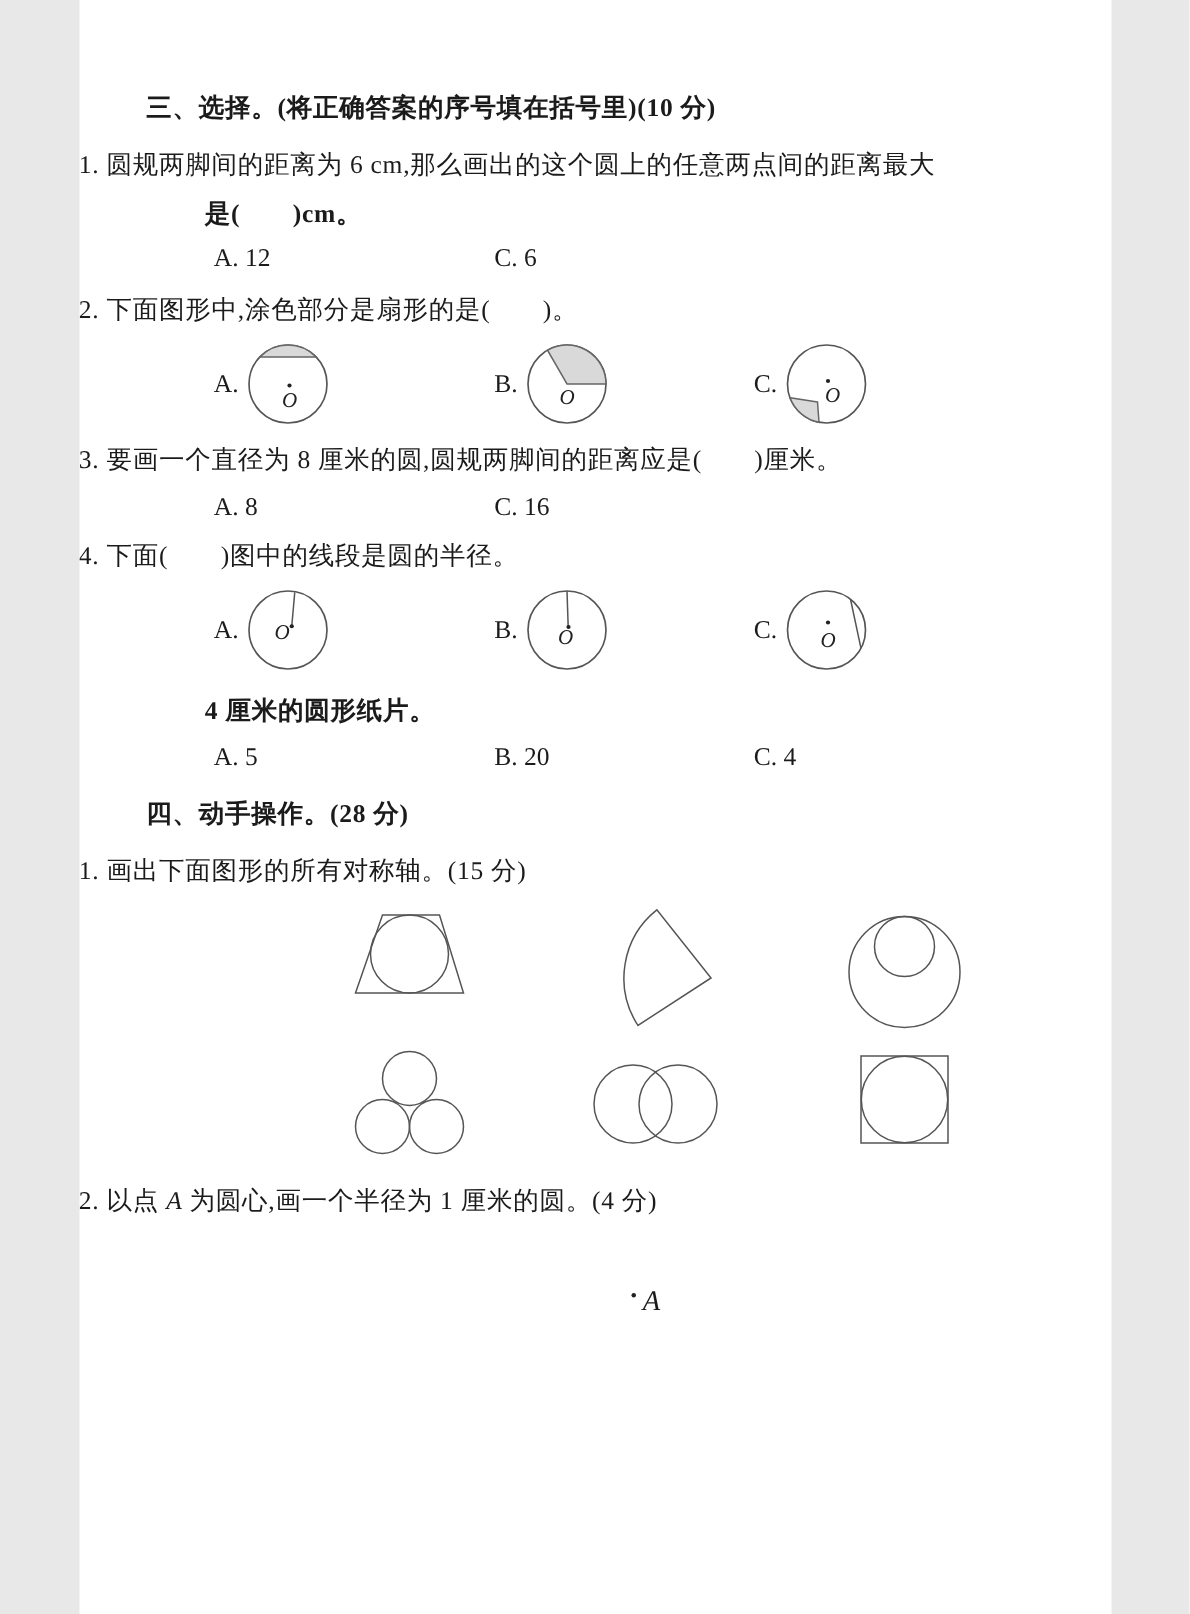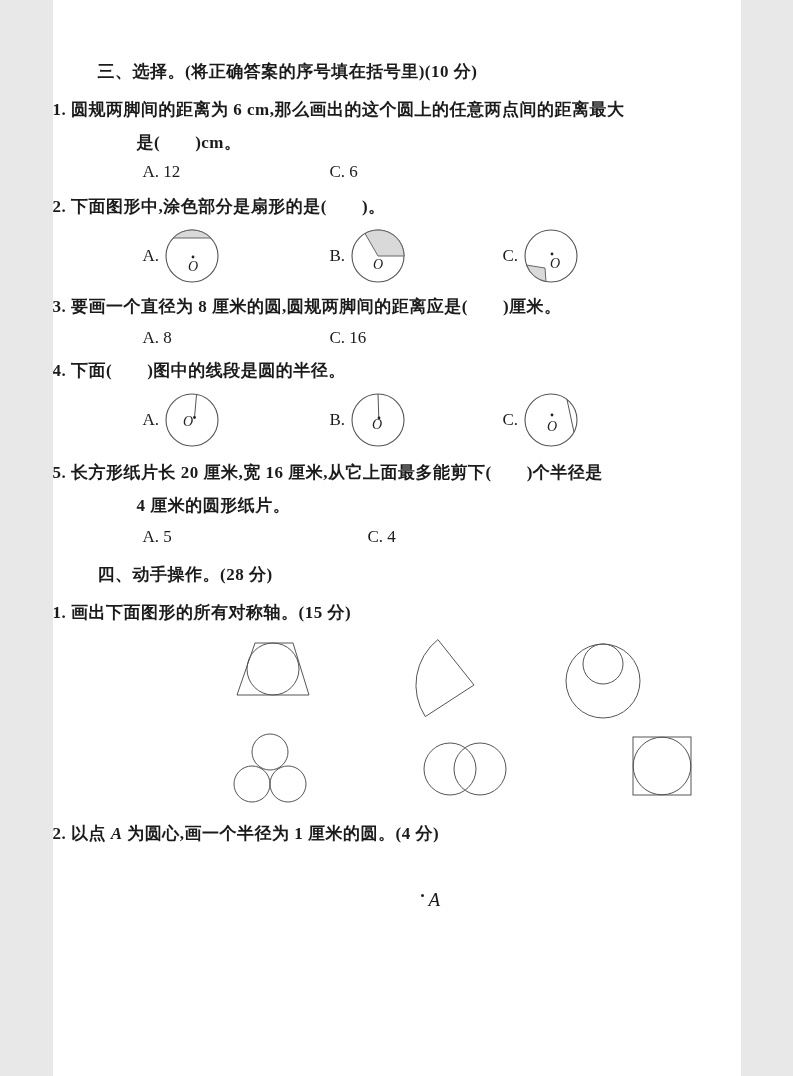--- a/index.html
+++ b/index.html
@@ -4,39 +4,39 @@
 <style>
   html,body{margin:0;padding:0;}
   body{background:#e8e8e8;}
   .page{
     width:688px;height:1076px;background:#ffffff;margin:0 auto;
     font-family:"Liberation Serif","DejaVu Serif",serif;
     color:#1b1b1b;font-size:17px;box-sizing:border-box;
     padding-top:60px;overflow:hidden;position:relative;
   }
   .sec-title{padding-left:45px;font-weight:700;letter-spacing:.5px;margin-bottom:16px;}
-  .q-line{font-weight:700;letter-spacing:.5px;line-height:1.3;}
+  .q-line{font-weight:400;letter-spacing:.5px;line-height:1.3;}
   .q-cont{padding-left:84px;font-weight:700;letter-spacing:.5px;}
   .opts{display:grid;grid-template-columns:187px 173px auto;padding-left:90px;font-weight:400;}
   .figrow{display:grid;grid-template-columns:187px 173px auto;padding-left:90px;align-items:center;}
   .figcell{display:flex;align-items:center;gap:3px;}
   .figcell .letter{font-weight:400;}
   svg{display:block;}
   .oline{fill:none;stroke:#555;stroke-width:1.1;}
   .shaded{fill:var(--shaded,#d9d9d9);stroke:#666;stroke-width:1;}
   .thin{stroke:#555;stroke-width:1;fill:none;}
   .olabel{font-style:italic;font-family:"Liberation Serif",serif;font-size:14px;fill:#222;}
   .cdot{fill:#222;}
   .shapes-row{display:flex;padding-left:138px;margin-bottom:8px;}
   .shape-cell{width:165px;display:flex;justify-content:center;align-items:flex-start;}
   .pointA{margin-top:44px;padding-left:368px;display:flex;align-items:center;gap:5px;}
   .pt-dot{width:3px;height:3px;background:#222;border-radius:50%;display:inline-block;margin-top:-8px;}
   .pt-label{font-style:italic;font-size:19px;}
   .mb6{margin-bottom:6px;}.mb8{margin-bottom:8px;}.mb10{margin-bottom:10px;}
-  .mb12{margin-bottom:12px;}.mb14{margin-bottom:14px;}.mb16{margin-bottom:16px;gap:38px;}
+  .mb12{margin-bottom:12px;}.mb14{margin-bottom:14px;}.mb16{margin-bottom:16px;}
 </style>
 </head>
 <body>
 
 <div class="page">
 
   <div class="sec-title">三、选择。(将正确答案的序号填在括号里)(10 分)</div>
 
   <div class="q-line mb10">1. 圆规两脚间的距离为 6 cm,那么画出的这个圆上的任意两点间的距离最大</div>
   <div class="q-cont mb8">是(　　)cm。</div>
@@ -105,24 +105,24 @@
       <span class="letter">C.</span>
       <svg width="62" height="64" viewBox="0 0 62 64">
         <circle cx="30" cy="32" r="26" class="oline"></circle>
         <path d="M46 11.5 L53 44.2" class="thin"></path>
         <circle cx="31" cy="27" r="1.4" class="cdot"></circle>
         <text x="26" y="43" class="olabel">O</text>
       </svg>
     </div>
   </div>
 
-  <div class="q-line mb10">5. 长方形纸片长 20 厘米,宽 16 厘米,从它上面最多能剪下(　　)个半径是</div>
   <div class="q-cont mb10">4 厘米的圆形纸片。</div>
   <div class="opts mb16">
     <span>A. 5</span>
+    <span>B. 20</span>
     <span>C. 4</span>
   </div>
 
   <div class="sec-title">四、动手操作。(28 分)</div>
   <div class="q-line mb12">1. 画出下面图形的所有对称轴。(15 分)</div>
 
   <div class="shapes-row">
     <div class="shape-cell">
       <svg width="84" height="66" viewBox="0 0 84 66">
         <polygon points="24,6 62,6 78,58 6,58" class="thin"></polygon>

